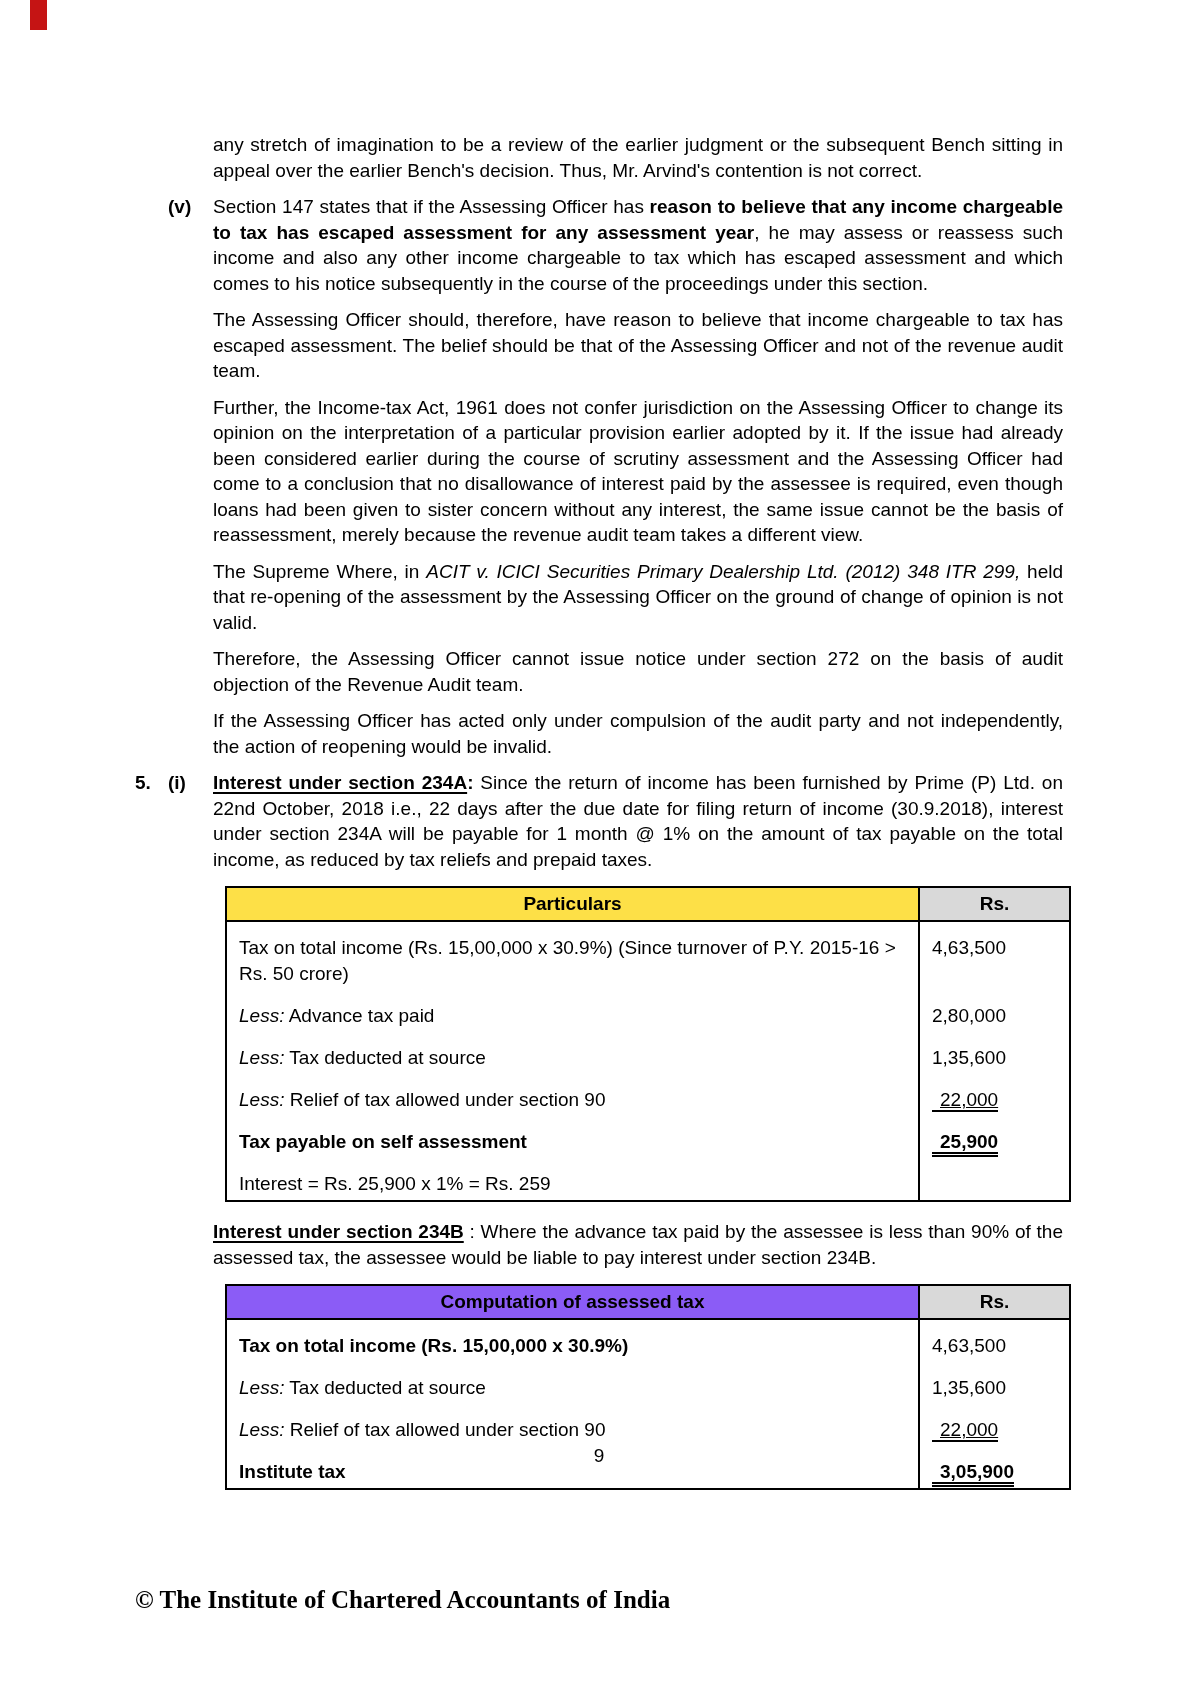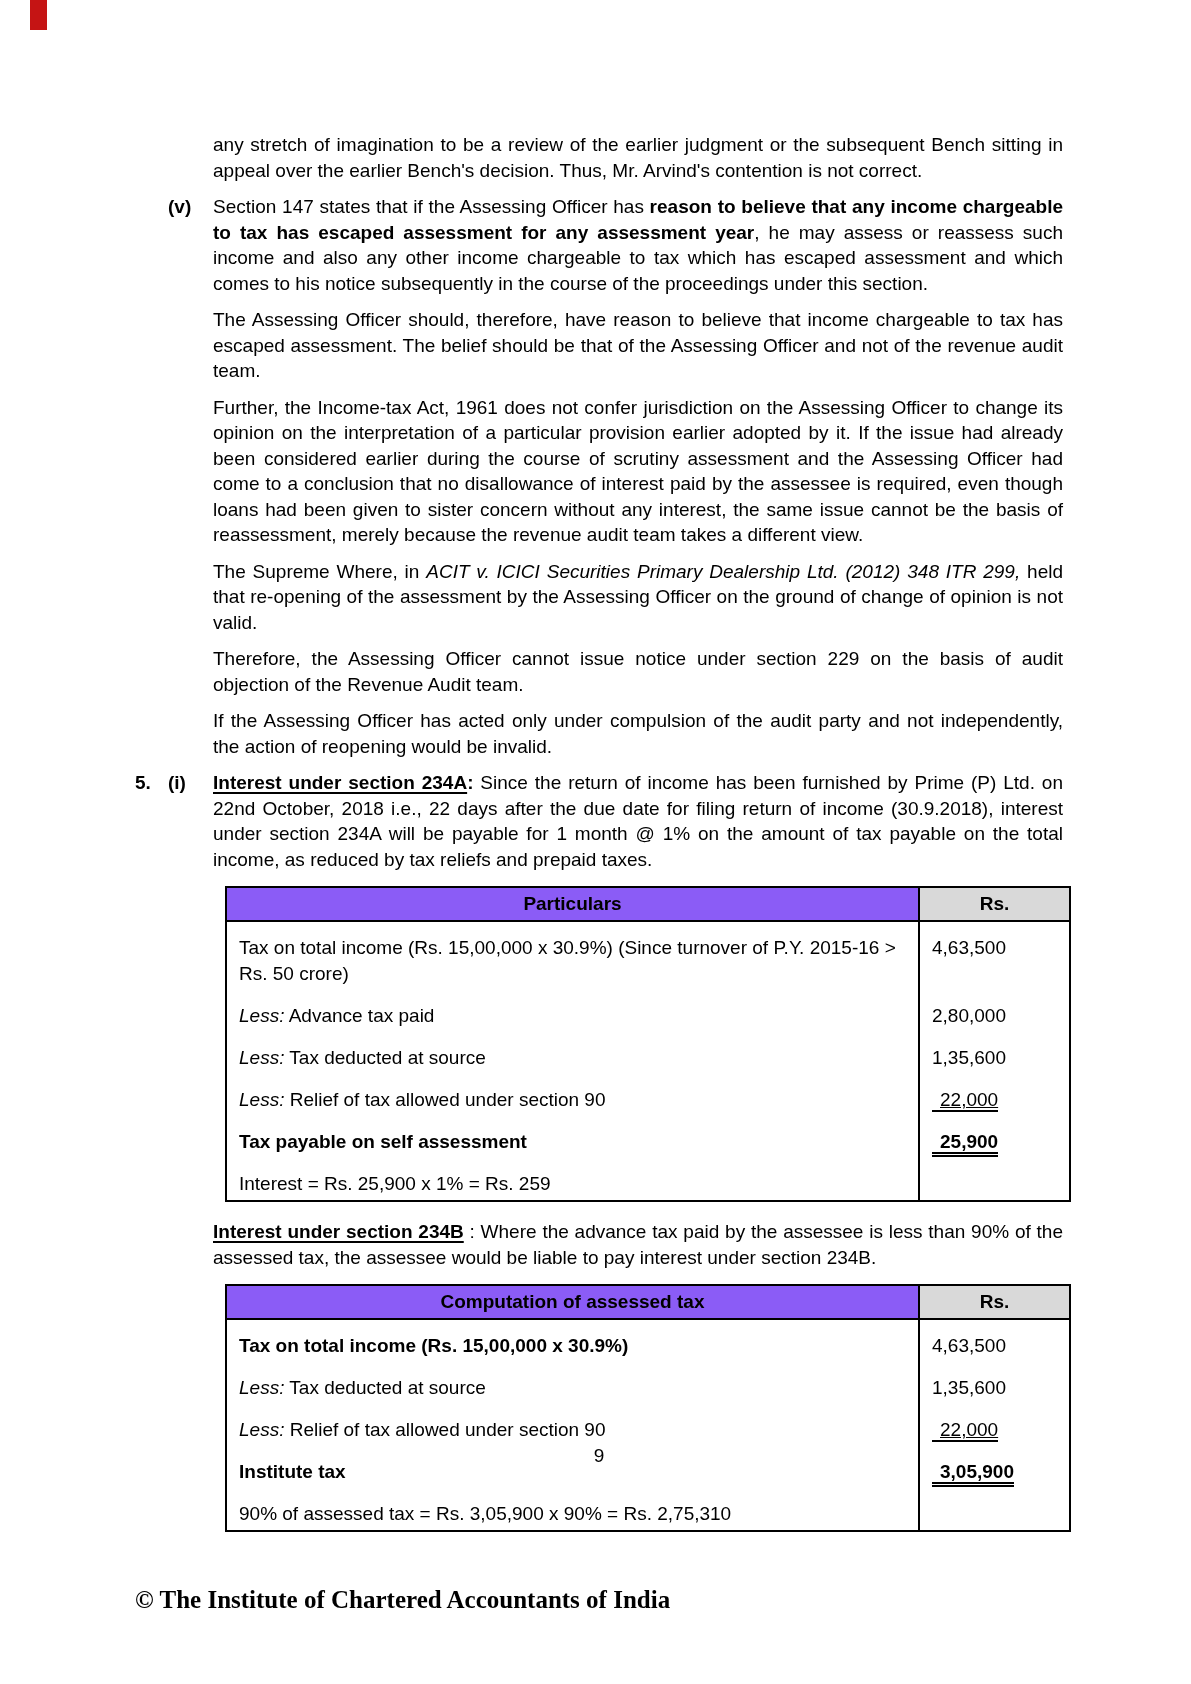--- a/index.html
+++ b/index.html
@@ -60,27 +60,27 @@
 <body>
 
 <div class="page">
   <div class="red-marker" style="background: rgb(197, 20, 20);"></div>
   <div class="content">
       <div class="para"><span class="">any stretch of imagination to be a review of the earlier judgment or the subsequent Bench sitting in appeal over the earlier Bench's decision.  Thus, Mr. Arvind's contention is not correct.</span></div>
       <div class="para"><span class="marker b" style="left: -45px;">(v)</span><span class="">Section 147 states that if the Assessing Officer has </span><span class="b">reason to believe that any income chargeable to tax has escaped assessment for any assessment year</span><span class="">, he may assess or reassess such income and also any other income chargeable to tax which has escaped assessment and which comes to his notice subsequently in the course of the proceedings under this section.</span></div>
       <div class="para"><span class="">The Assessing Officer should, therefore, have reason to believe that income chargeable to tax has escaped assessment. The belief should be that of the Assessing Officer and not of the revenue audit team.</span></div>
       <div class="para"><span class="">Further, the Income-tax Act, 1961 does not confer jurisdiction on the Assessing Officer to change its opinion on the interpretation of a particular provision earlier adopted by it.  If the issue had already been considered earlier during the course of scrutiny assessment and the Assessing Officer had come to a conclusion that no disallowance of interest paid by the assessee is required, even though loans had been given to sister concern without any interest, the same issue cannot be the basis of reassessment, merely because the revenue audit team takes a different view.</span></div>
       <div class="para"><span class="">The Supreme Where, in </span><span class="i">ACIT v. ICICI Securities Primary Dealership Ltd. (2012) 348 ITR 299,</span><span class=""> held that re-opening of the assessment by the Assessing Officer on the ground of change of opinion is not valid.</span></div>
-      <div class="para"><span class="">Therefore, the Assessing Officer cannot issue notice under section 229 on the basis of audit objection of the Revenue Audit team.</span></div>
+      <div class="para"><span class="">Therefore, the Assessing Officer cannot issue notice under section 272 on the basis of audit objection of the Revenue Audit team.</span></div>
       <div class="para"><span class="">If the Assessing Officer has acted only under compulsion of the audit party and not independently, the action of reopening would be invalid.</span></div>
       <div class="para"><span class="marker b" style="left: -78px;">5.</span><span class="marker b" style="left: -45px;">(i)</span><span class="b u">Interest under section 234A</span><span class="b">:</span><span class=""> Since the return of income has been furnished by Prime (P) Ltd. on 22nd October, 2018 i.e., 22 days after the due date for filing return of income (30.9.2018), interest under section 234A will be payable for 1 month @ 1% on the amount of tax payable on the total income, as reduced by tax reliefs and prepaid taxes.</span></div>
       <table class="acc-table">
         <thead>
           <tr>
-            <th class="col-part" style="background: #8b5cf6;">Particulars</th>
+            <th class="col-part" style="background: #fde047;">Particulars</th>
             <th class="col-amt" style="background: rgb(217, 217, 217);">Rs.</th>
           </tr>
         </thead>
         <tbody>
           <tr>
             <td class="col-part"><span class="">Tax on total income (Rs. 15,00,000 x 30.9%) (Since turnover of P.Y. 2015-16 &gt; Rs. 50 crore)</span></td>
             <td class="col-amt amt"><span class="">4,63,500</span></td>
           </tr>
           <tr>
             <td class="col-part"><span class="i">Less:</span><span class=""> Advance tax paid</span></td>
@@ -122,22 +122,18 @@
             <td class="col-amt amt"><span class="">1,35,600</span></td>
           </tr>
           <tr>
             <td class="col-part"><span class="i">Less:</span><span class=""> Relief of tax allowed under section 90</span></td>
             <td class="col-amt amt"><span class="amt-u">22,000</span></td>
           </tr>
           <tr>
             <td class="col-part"><span class="b">Institute tax</span></td>
             <td class="col-amt amt"><span class="amt-uu">3,05,900</span></td>
           </tr>
-          <tr>
-            <td class="col-part"><span class="">90% of assessed tax = Rs. 3,05,900 x 90% = Rs. 2,75,310</span></td>
-            <td class="col-amt amt"></td>
-          </tr>
         </tbody>
       </table>
     </div>
   <div class="page-number">9</div>
   <div class="footer">© The Institute of Chartered Accountants of India</div>
 </div>
 
 </body></html>

